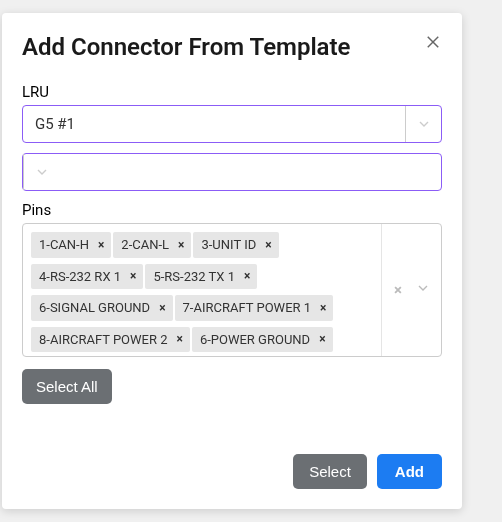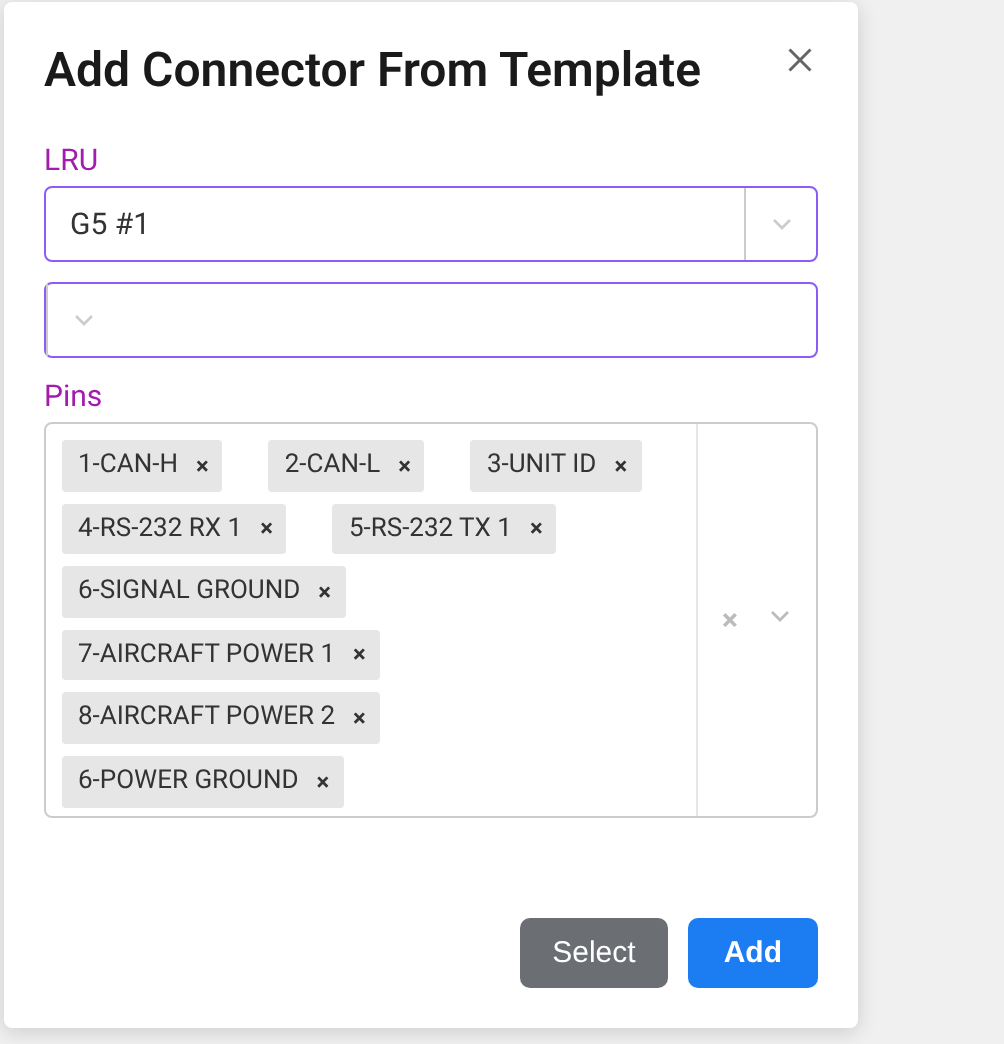--- a/index.html
+++ b/index.html
@@ -8,22 +8,22 @@
     font-family: -apple-system, BlinkMacSystemFont, "Segoe UI", Roboto, Arial, sans-serif;
     background: #f0f0f0;
     width: 502px;
     height: 522px;
     overflow: hidden;
     position: relative;
   }
   .modal {
     background: #fff;
     border-radius: 4px;
-    width: 427px;
-    margin: 1px auto 0 2px;
+    width: 460px;
+    margin: 13px auto 0 2px;
     padding: 20px;
     box-shadow: 0 2px 10px rgba(0,0,0,0.15);
     position: relative;
   }
   .modal-header {
     display: flex;
     justify-content: space-between;
     align-items: flex-start;
     margin-bottom: 22px;
   }
@@ -37,21 +37,21 @@
     background: none;
     border: none;
     padding: 0;
     cursor: pointer;
     color: #666;
     line-height: 1;
   }
   .close-btn svg { width: 18px; height: 18px; }
   .field-label {
     font-size: 15px;
-    color: #a21caf;
+    color: #000000;
     margin-bottom: 4px;
     display: block;
   }
   .select-wrap {
     position: relative;
     border: 1px solid #8b5cf6;
     border-radius: 4px;
     height: 38px;
     display: flex;
     align-items: center;
@@ -80,21 +80,21 @@
     display: flex;
     align-items: stretch;
     margin-bottom: 12px;
     background: #fff;
   }
   .tags-area {
     flex: 1;
     padding: 8px 6px 4px 8px;
     display: flex;
     flex-wrap: wrap;
-    gap: 6px 23px;
+    gap: 6px 2px;
     align-content: flex-start;
   }
   .tag {
     background: #e6e6e6;
     display: inline-flex;
     align-items: center;
     font-size: 13px;
     color: #333;
     border-radius: 2px;
     padding: 5px 4px 5px 8px;
@@ -243,18 +243,19 @@
     <div class="multi-controls">
       <span class="multi-clear">×</span>
       <span class="multi-chevron">
         <svg viewBox="0 0 24 24" fill="none" stroke="currentColor" stroke-width="2">
             <polyline points="6 9 12 15 18 9"></polyline>
           </svg>
       </span>
     </div>
   </div>
 
+  <button class="selectall-btn">Select All</button>
 
   <div class="modal-footer">
     <button class="btn-cancel">Select</button>
     <button class="btn-add">Add</button>
   </div>
 </div>
 
 </body></html>

